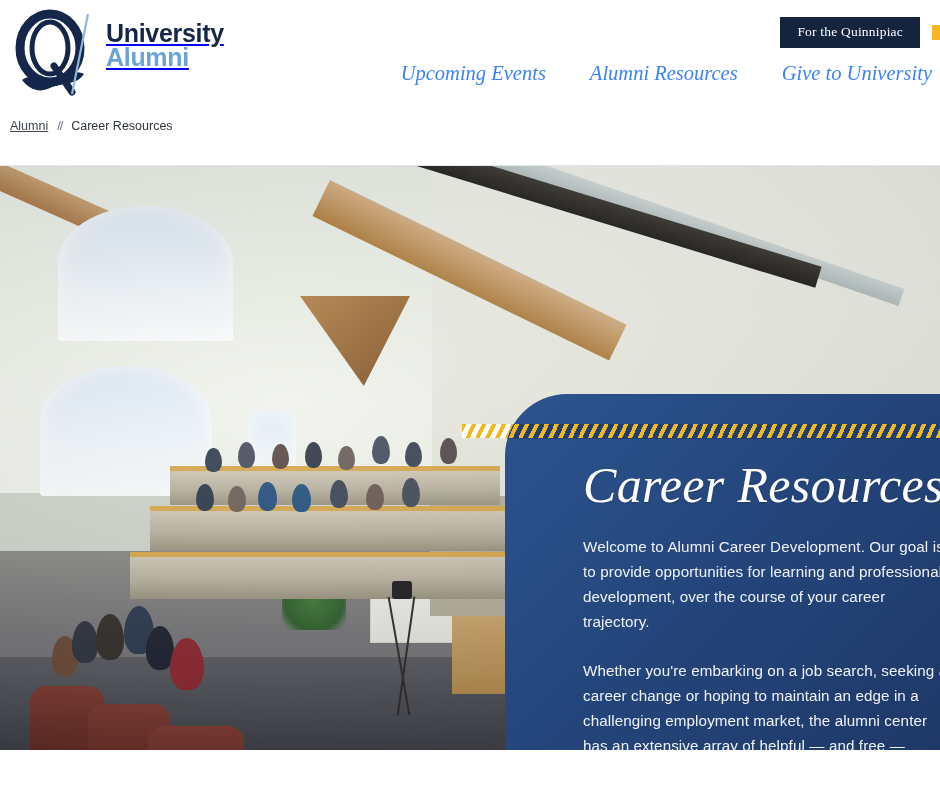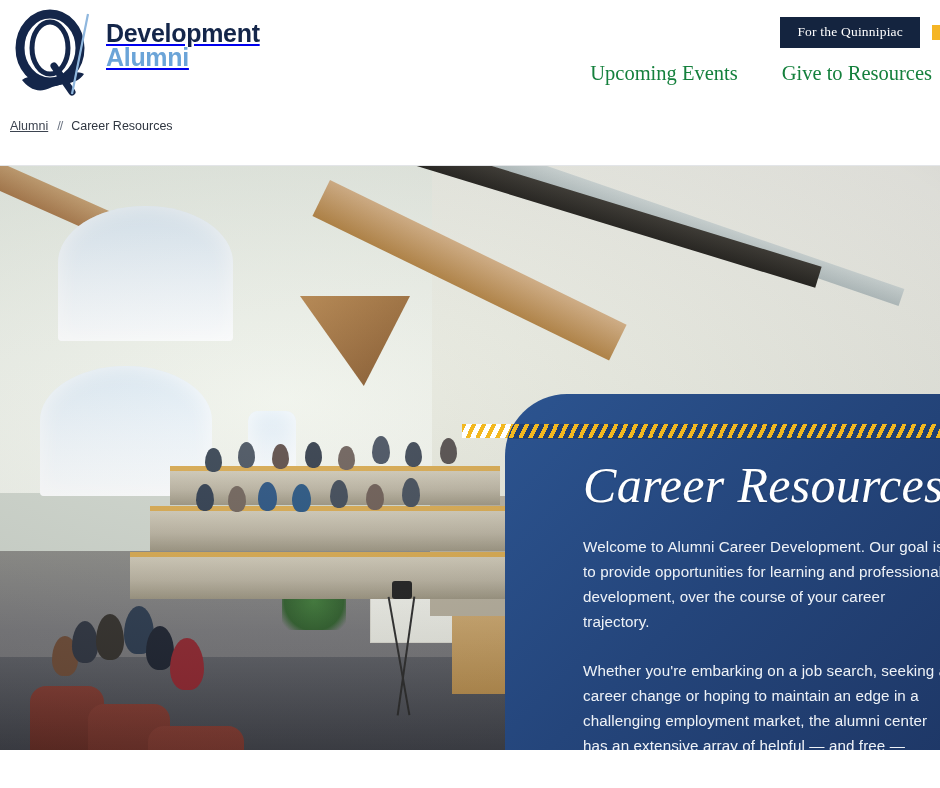--- a/index.html
+++ b/index.html
@@ -29,22 +29,22 @@
     font-family:"Liberation Serif", serif;
     font-size:13.5px;color:#ffffff;background:#14243f;
     padding:7px 17px 8px 17px;border:0;cursor:pointer;white-space:nowrap;
     letter-spacing:.2px;
   }
   .util-btn.gold{background:#f5b525;color:#14243f;}
 
   
   .nav{position:absolute;right:8px;top:62px;display:flex;gap:44px;align-items:center;}
   .nav a{
-    font-family:"Liberation Serif", serif;
-    font-size:20.5px;color:#15803d;text-decoration:none;white-space:nowrap;
+    font-family:"Liberation Serif", serif;font-style:italic;
+    font-size:20.5px;color:#3b82f6;text-decoration:none;white-space:nowrap;
   }
 
   
   .crumbs{
     position:absolute;left:10px;top:119px;
     font-size:12.5px;color:#3d4450;display:flex;align-items:center;gap:9px;
   }
   .crumbs a{color:#3d4450;text-decoration:underline;}
   .crumbs .sep{color:#5a6membrane;}
   .crumbs .sep{color:#6a7280;letter-spacing:-1px;}
@@ -150,33 +150,34 @@
             <ellipse cx="40" cy="40" rx="30" ry="34" stroke="#14264a" stroke-width="9"></ellipse>
             <ellipse cx="40" cy="40" rx="18" ry="26" stroke="#14264a" stroke-width="5"></ellipse>
             <path d="M44 58 L62 84" stroke="#14264a" stroke-width="7" stroke-linecap="round"></path>
             <path d="M12 72 C26 62, 40 78, 56 68 C64 63, 70 64, 74 66
                      C66 78, 52 74, 40 80 C28 86, 18 80, 12 72 Z" fill="#14264a"></path>
             <path d="M78 6 L62 86" stroke="#8fb7de" stroke-width="2.2"></path>
           </g>
         </svg>
       </span>
       <span class="logo-text">
-        <span class="l1">Development</span>
+        <span class="l1">University</span>
         <span class="l3">Alumni</span>
       </span>
     </a>
 
     <div class="util-row">
       <button class="util-btn">For the Quinnipiac</button>
       <button class="util-btn gold" style="width:8px;padding-left:0;padding-right:0;"></button>
     </div>
 
     <nav class="nav">
       <a href="#">Upcoming Events</a>
-      <a href="#">Give to Resources</a>
+      <a href="#">Alumni Resources</a>
+      <a href="#">Give to University</a>
     </nav>
 
     <div class="crumbs">
       <a href="#">Alumni</a>
       <span class="sep">//</span>
       <span class="cur">Career Resources</span>
     </div>
 
     <div class="hdr-rule"></div>
   </div>

